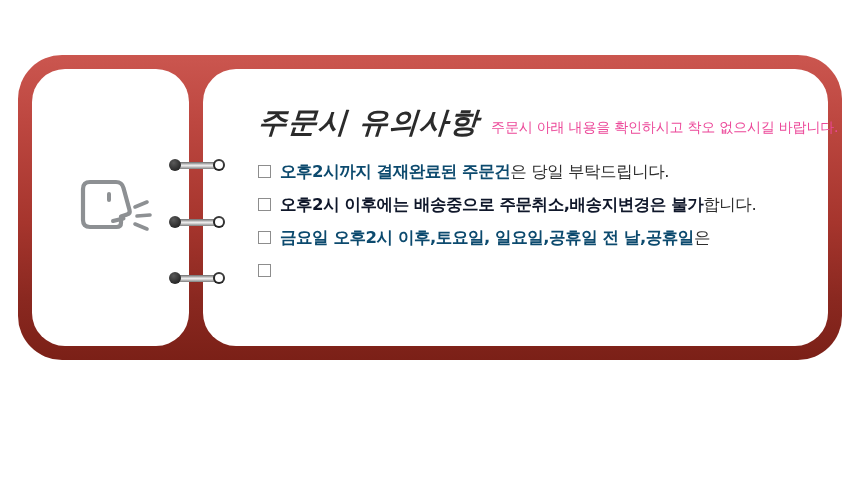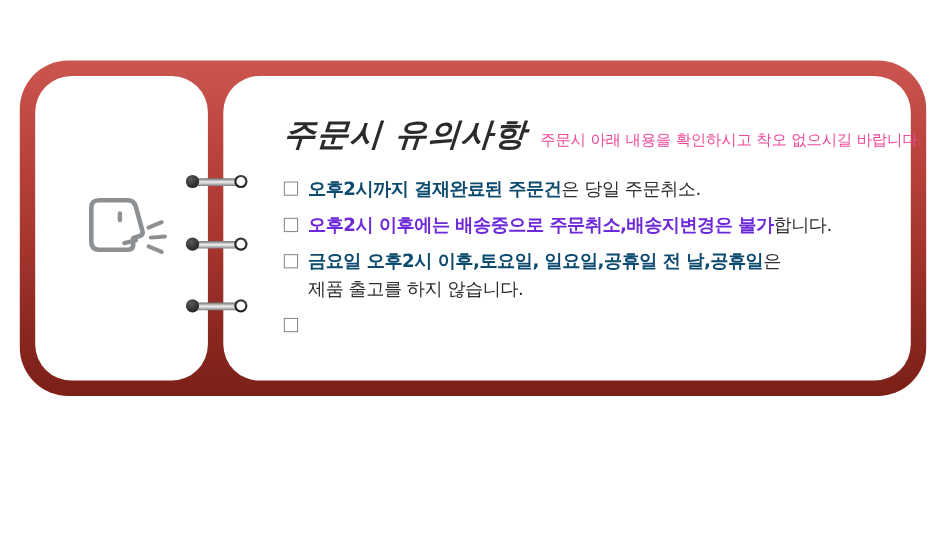--- a/index.html
+++ b/index.html
@@ -154,21 +154,21 @@
     line-height: 25px;
     color: #2e2e2e;
     letter-spacing: -0.45px;
     font-weight: 500;
   }
   .notice-text .em {
     color: #0c4a6e;
     font-weight: 800;
   }
   .notice-text .plain {
-    color: #6d28d9;
+    color: #0f172a;
     font-weight: 600;
   }
   .notice-text .tail {
     color: #2e2e2e;
     font-weight: 500;
   }
 </style>
 </head>
 <body>
 
@@ -191,29 +191,29 @@
     <div id="content">
 
       <div id="heading-row">
         <span id="page-title">주문시 유의사항</span>
         <span id="page-subtitle">주문시 아래 내용을 확인하시고 착오 없으시길 바랍니다.</span>
       </div>
 
       <ul id="notice-list">
           <li class="notice-item">
             <span class="checkbox-icon"></span>
-            <span class="notice-text"><span class="em">오후2시까지 결재완료된 주문건</span><span class="tail">은 당일 주문취소.</span></span>
+            <span class="notice-text"><span class="em">오후2시까지 결재완료된 주문건</span><span class="tail">은 당일 부탁드립니다.</span></span>
           </li>
           <li class="notice-item">
             <span class="checkbox-icon"></span>
             <span class="notice-text"><span class="plain">오후2시 이후에는 배송중으로 주문취소,배송지변경은 불가</span><span class="tail">합니다.</span></span>
           </li>
           <li class="notice-item">
             <span class="checkbox-icon"></span>
-            <span class="notice-text"><span class="em">금요일 오후2시 이후,토요일, 일요일,공휴일 전 날,공휴일</span><span class="tail">은</span><br><span class="tail">제품 출고를 하지 않습니다.</span></span>
+            <span class="notice-text"><span class="em">금요일 오후2시 이후,토요일, 일요일,공휴일 전 날,공휴일</span><span class="tail">은</span><br></span>
           </li>
           <li class="notice-item">
             <span class="checkbox-icon"></span>
           </li>
         </ul>
 
     </div>
   </div>
 
   <div id="ring-1" class="ring">

